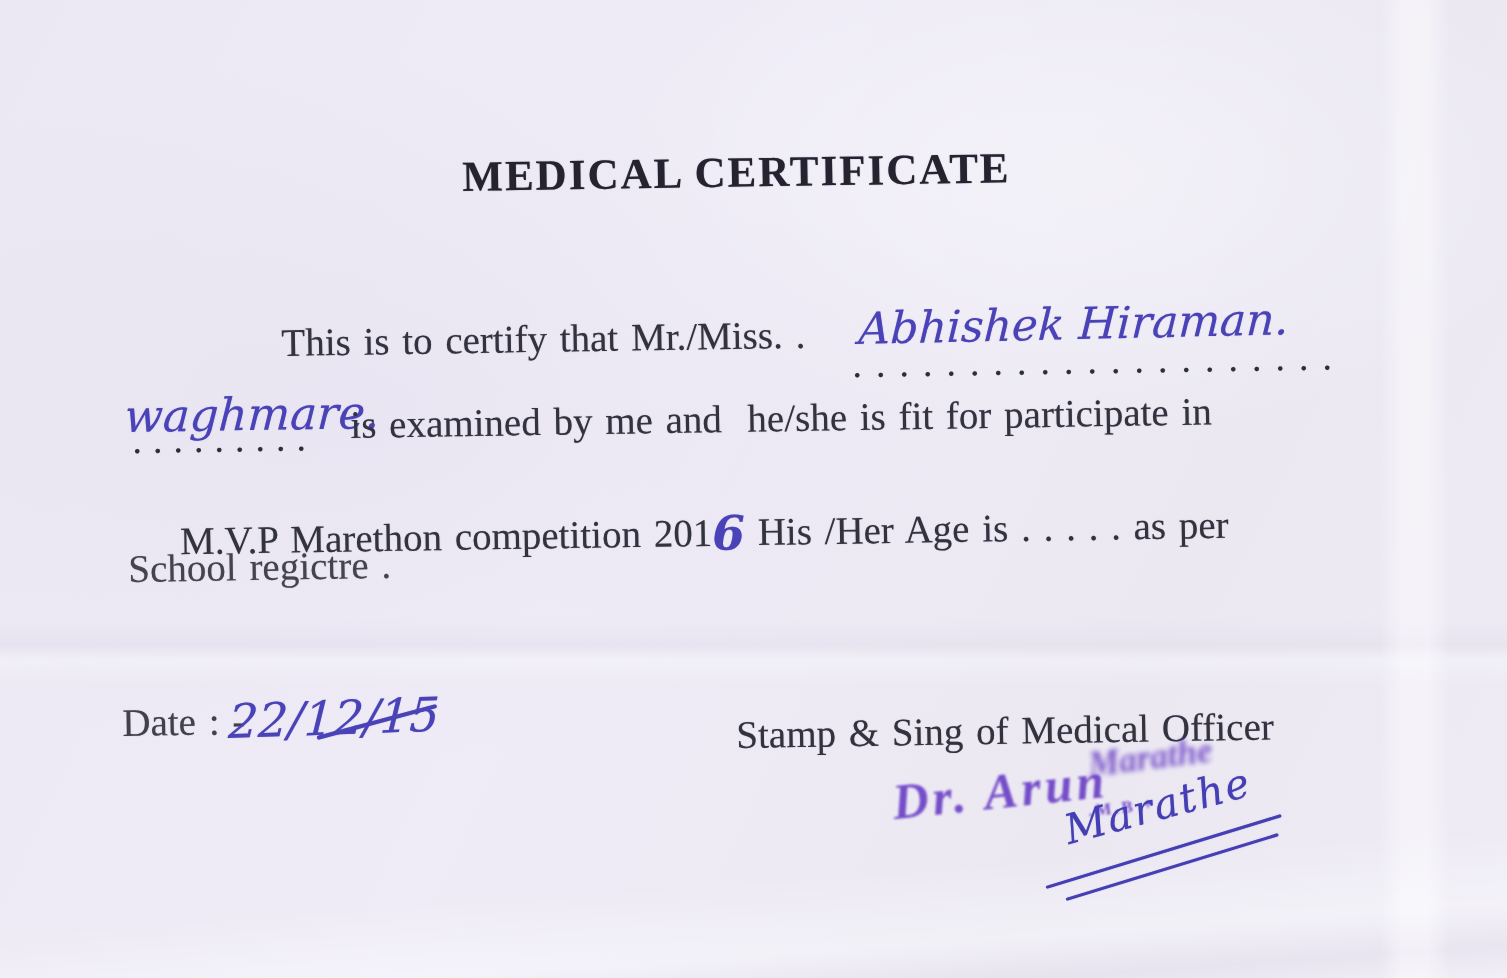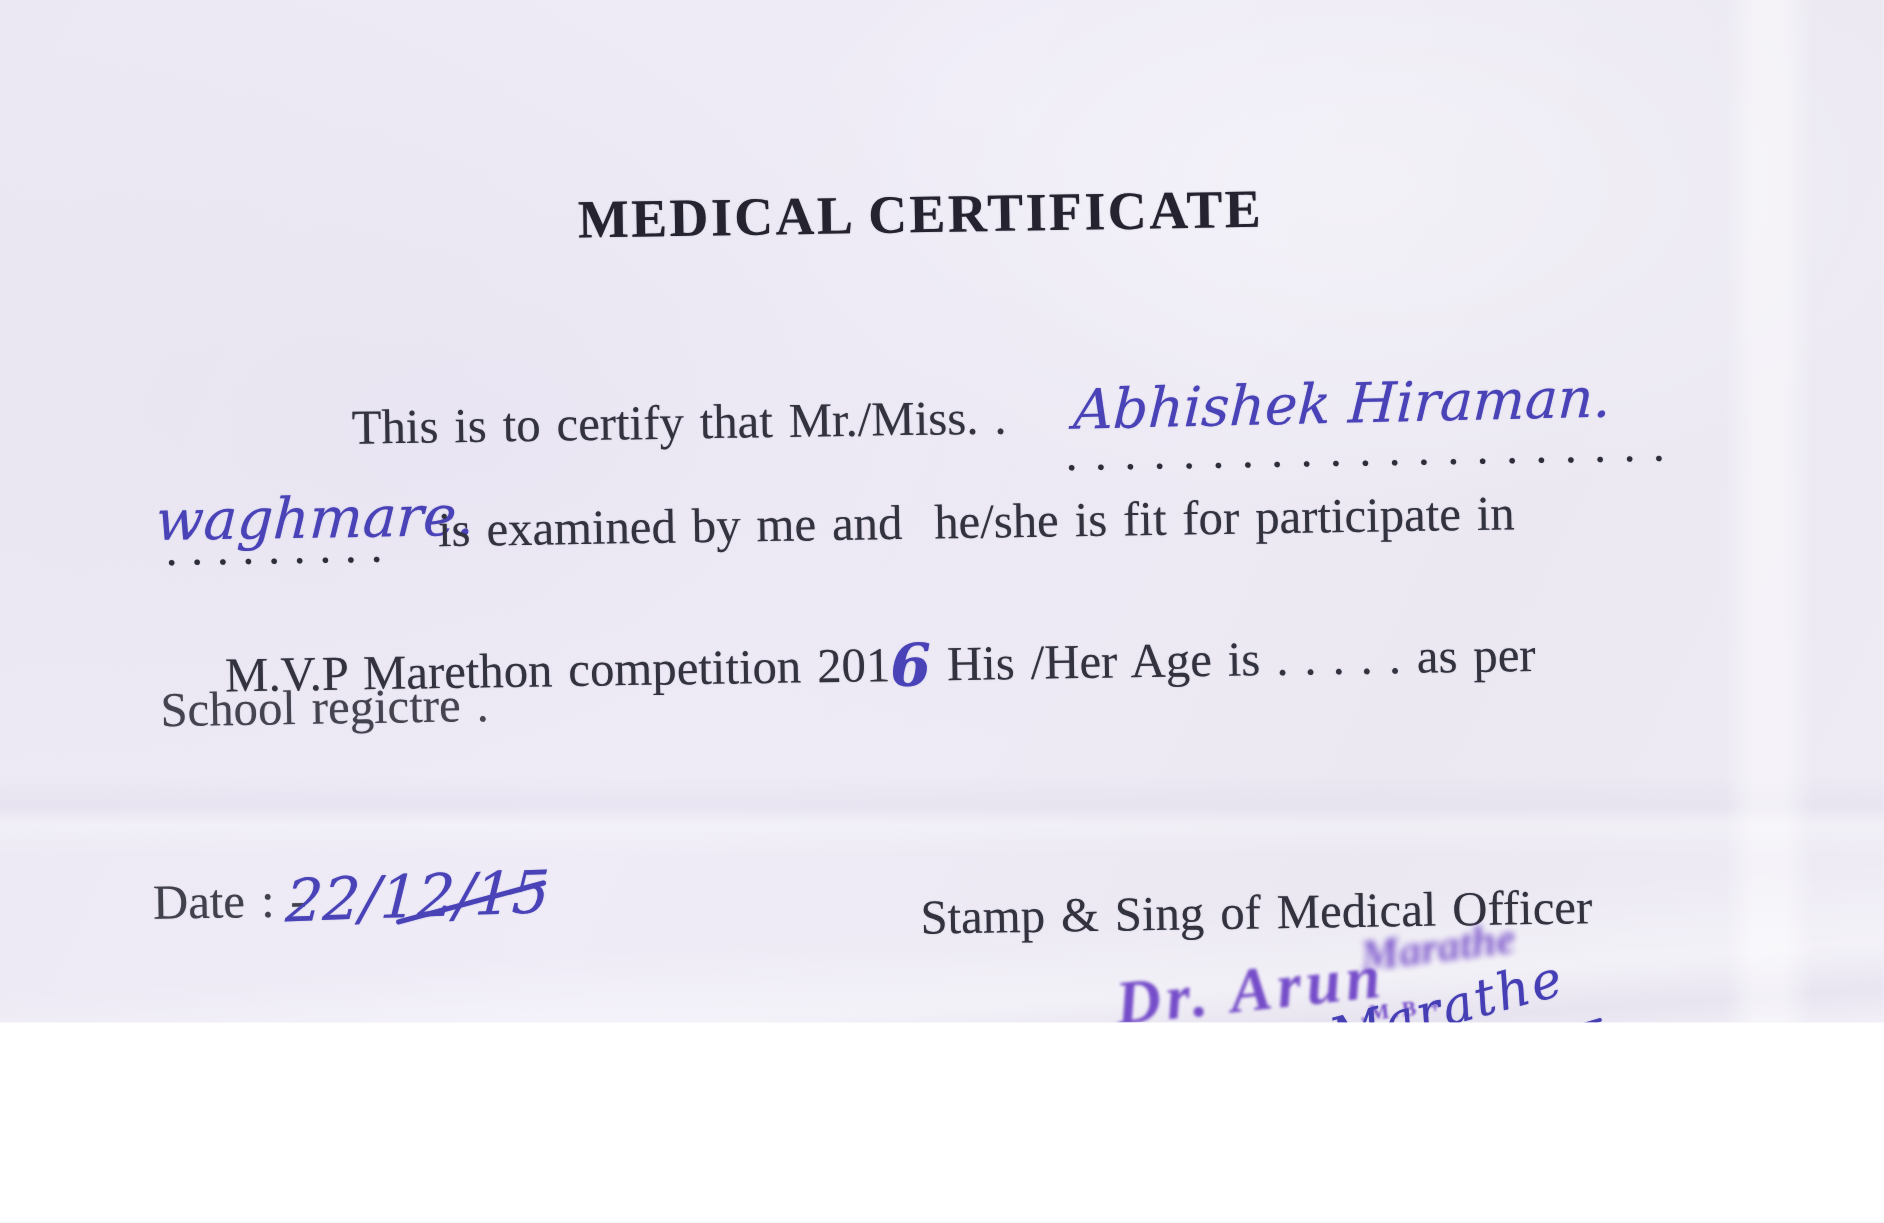--- a/index.html
+++ b/index.html
@@ -1,21 +1,21 @@
 <!DOCTYPE html>
 <html><head>
 <meta charset="utf-8">
 <style>
   html, body { margin: 0; padding: 0; }
   body { font-family: "Liberation Serif", serif; }
 
   .page {
     position: relative;
     width: 1507px;
-    height: 818px;
+    height: 978px;
     overflow: hidden;
     background-color: #edeaf4;
     background-image:
       
       linear-gradient(90deg,
         rgba(255,255,255,0) 0px, rgba(255,255,255,0) 1380px,
         rgba(255,255,255,0.45) 1402px, rgba(255,255,255,0.45) 1428px,
         rgba(255,255,255,0) 1450px),
       
       linear-gradient(180deg,

